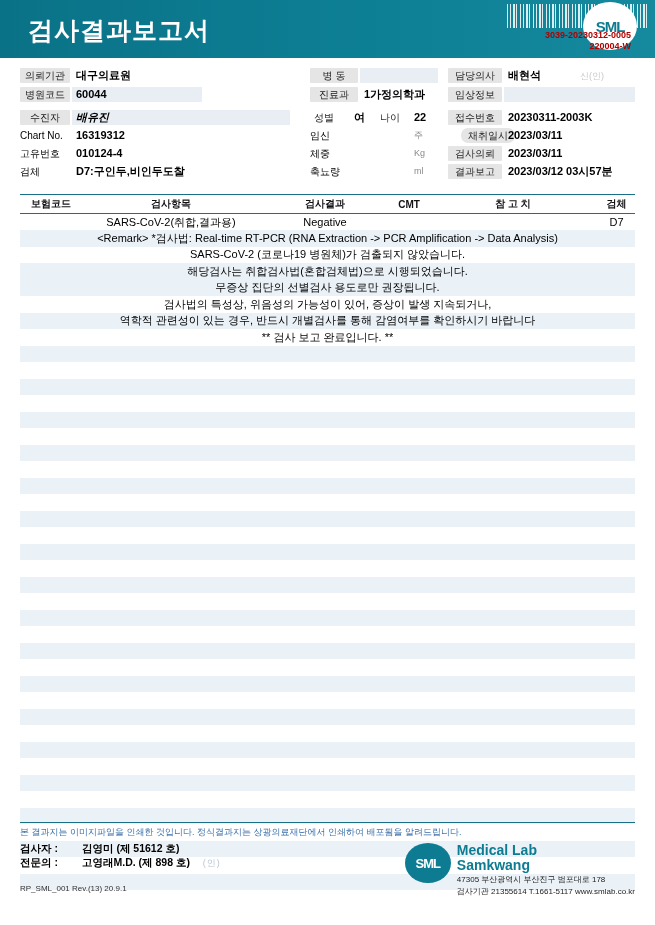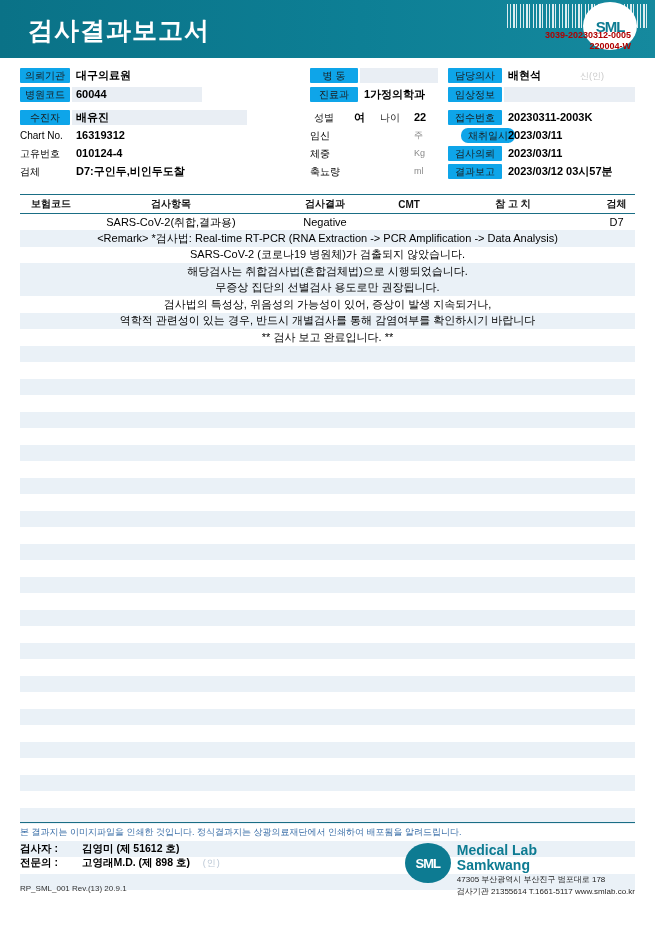--- a/index.html
+++ b/index.html
@@ -66,21 +66,21 @@
   }
 
   
   .info {
     position: relative;
     margin: 10px 20px 0 20px;
     height: 120px;
   }
   .fld { position: absolute; height: 15px; line-height: 15px; }
   .lbl {
-    background: #0ea5e9;
+    background: #e5e5e5;
     color: #1a1a1a;
     font-size: 10px;
     padding: 0 4px;
     text-align: center;
     border-radius: 1px;
   }
   .val {
     font-size: 11px;
     font-weight: bold;
     padding-left: 4px;
@@ -193,21 +193,21 @@
   <div class="fld lbl" style="left:0; top:19px; width:50px;">병원코드</div>
   <div class="fld val vbox" style="left:52px; top:19px; width:130px;">60044</div>
 
   <div class="fld lbl" style="left:290px; top:19px; width:48px;">진료과</div>
   <div class="fld val" style="left:340px; top:19px; width:90px;">1가정의학과</div>
 
   <div class="fld lbl" style="left:428px; top:19px; width:54px;">임상정보</div>
   <div class="fld val vbox" style="left:484px; top:19px; width:131px;"></div>
 
   <div class="fld lbl" style="left:0; top:42px; width:50px;">수진자</div>
-  <div class="fld val vbox" style="left:52px; top:42px; width:175px;">배유진</div>
+  <div class="fld val vbox" style="left:52px; top:42px; width:218px;font-style:italic;">배유진</div>
 
   <div class="fld lbl" style="left:290px; top:42px; width:40px; text-align:left; background:transparent;">성별</div>
   <div class="fld val" style="left:330px; top:42px; width:26px;">여</div>
   <div class="fld lbl" style="left:356px; top:42px; width:34px; text-align:left; background:transparent;">나이</div>
   <div class="fld val" style="left:390px; top:42px; width:36px;">22</div>
 
   <div class="fld lbl" style="left:428px; top:42px; width:54px;">접수번호</div>
   <div class="fld val" style="left:484px; top:42px; width:131px;">20230311-2003K</div>
 
   <div class="fld" style="left:0; top:60px; width:52px; font-size:10px;">Chart No.</div>

